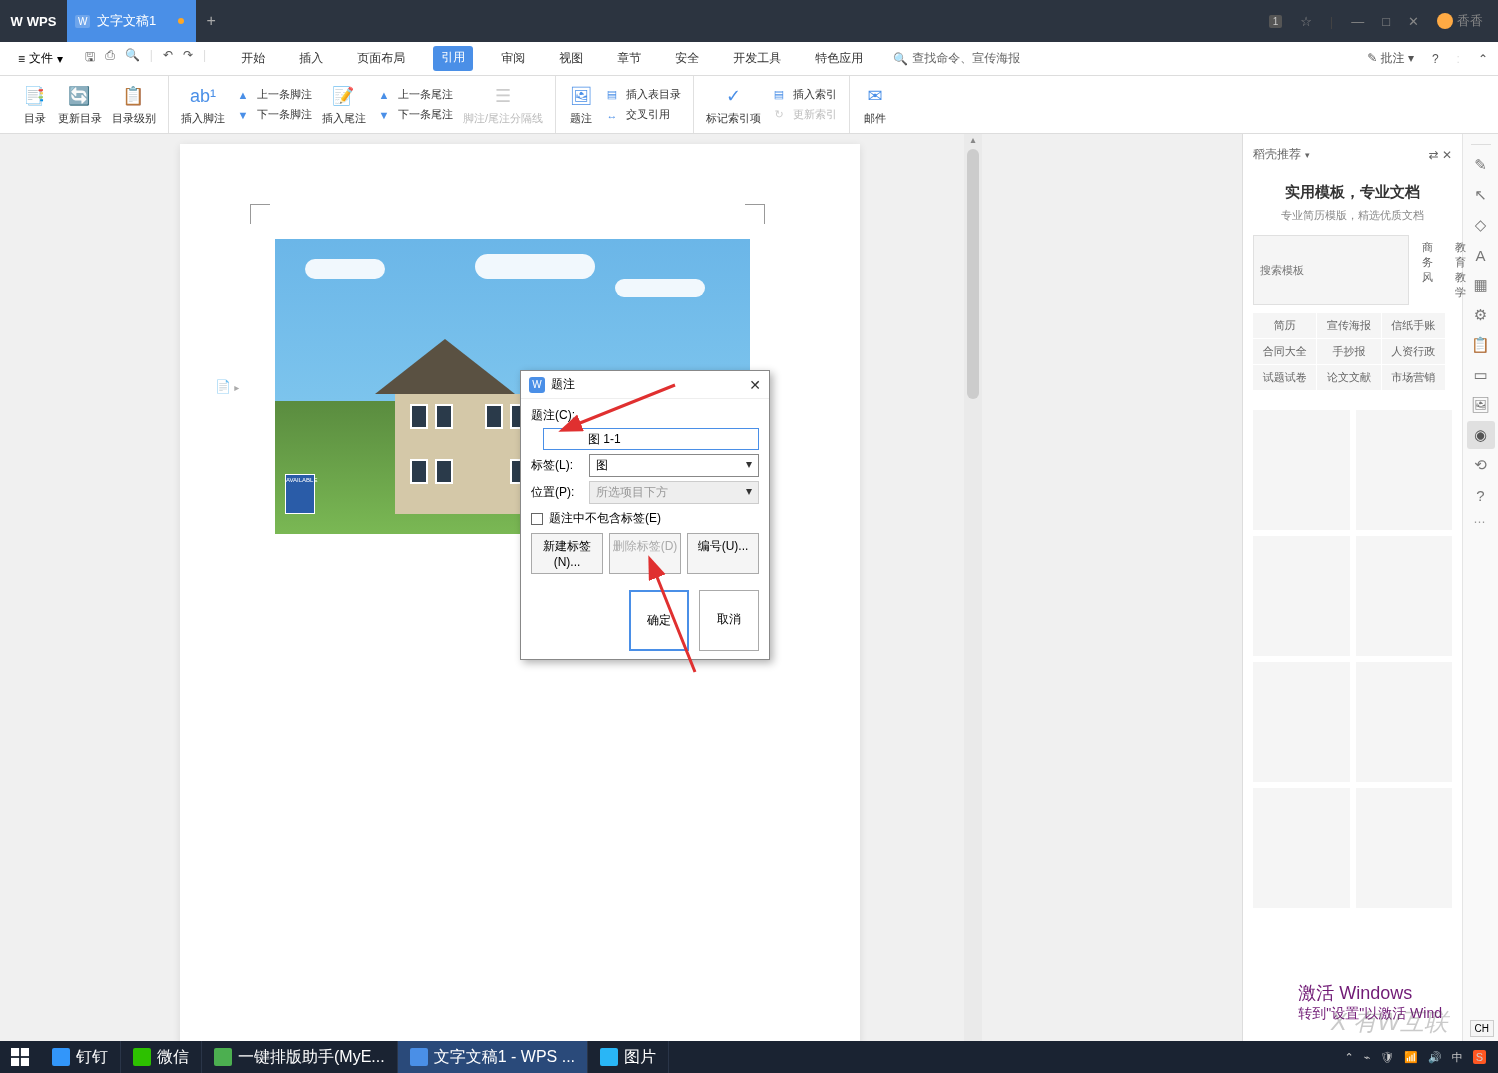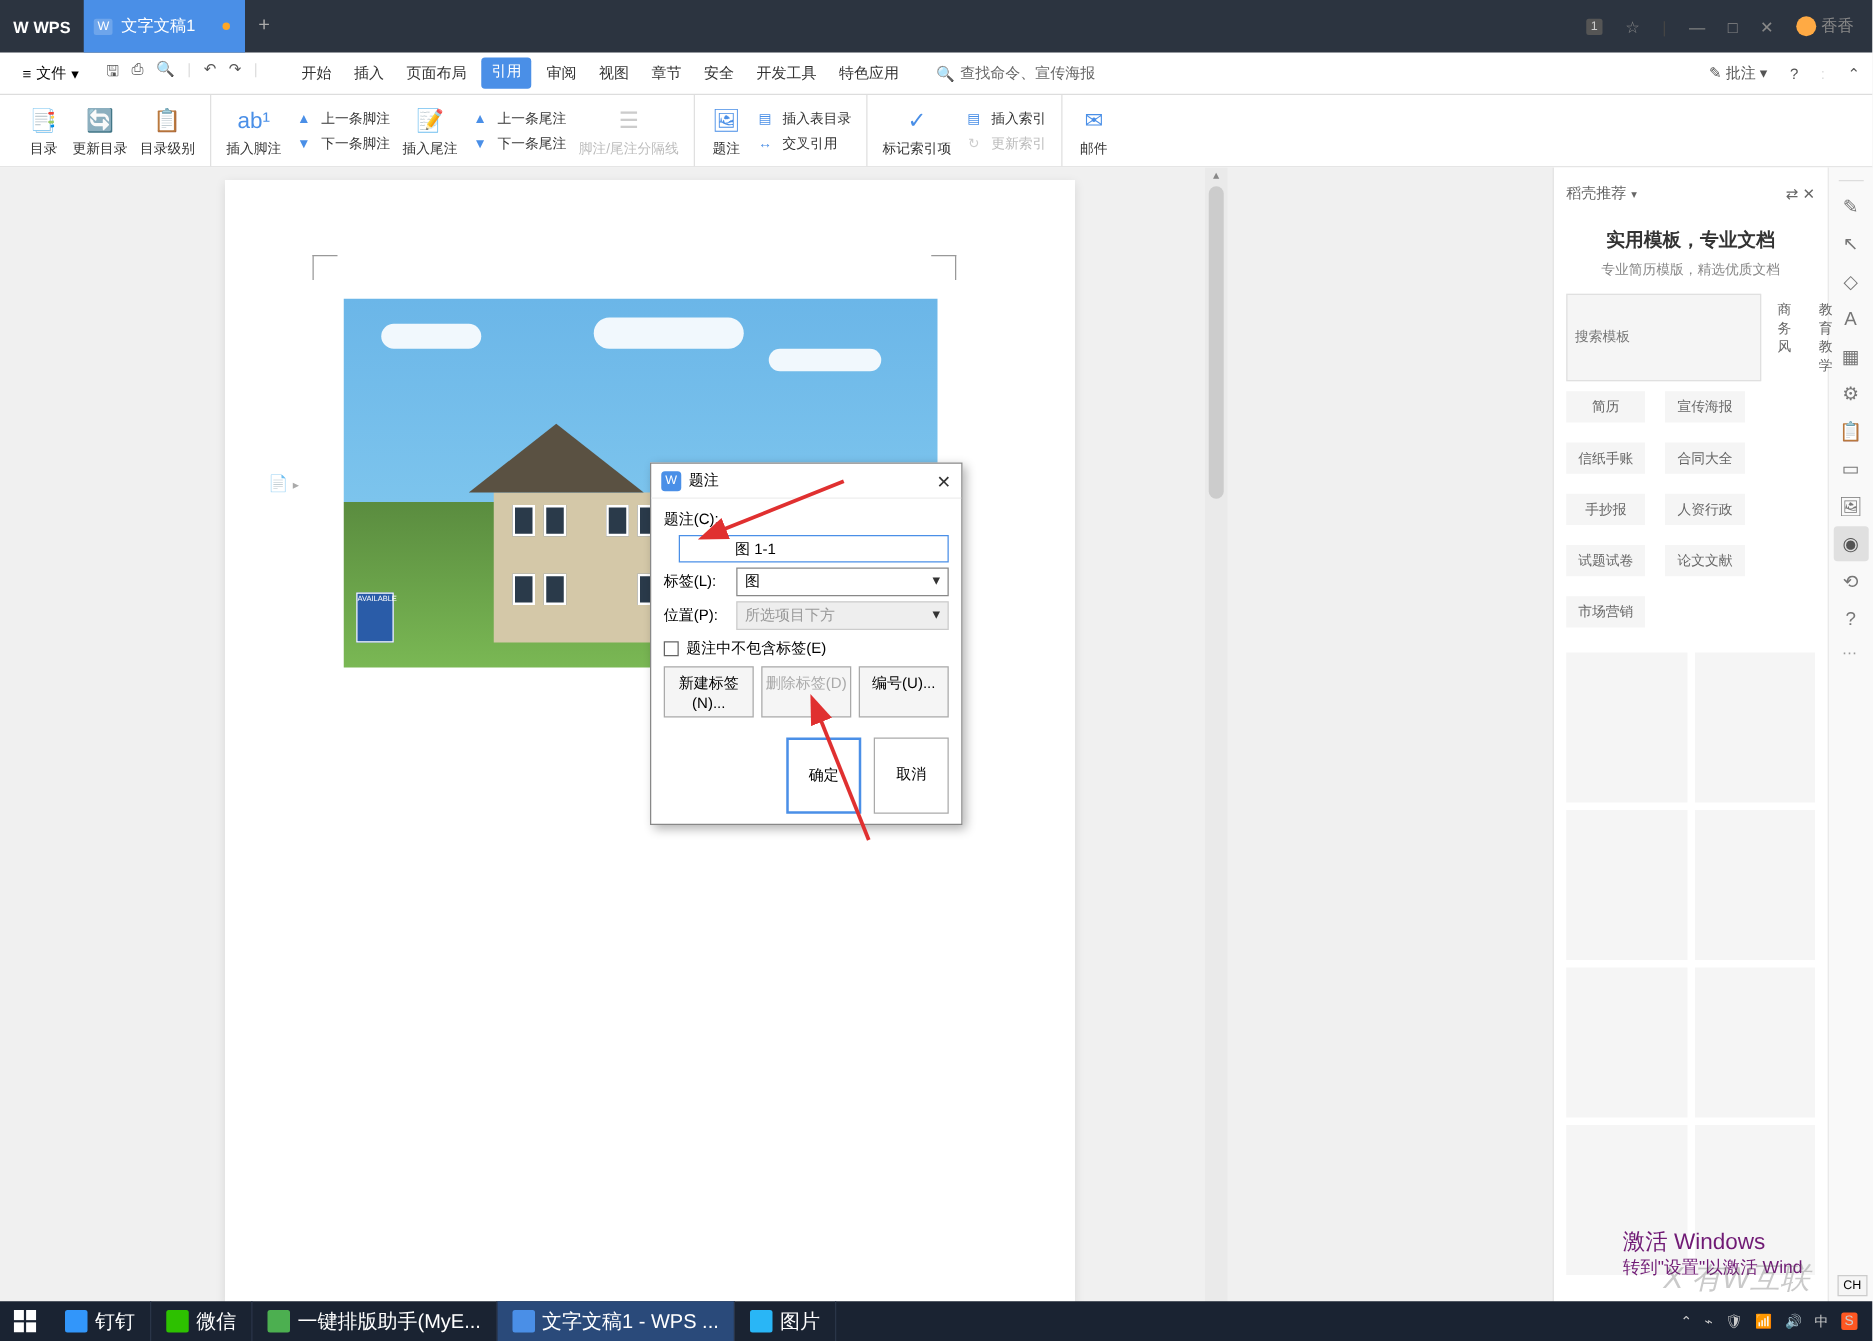--- a/index.html
+++ b/index.html
@@ -15,21 +15,21 @@
 .add-tab { width:30px; text-align:center; color:#aaa; font-size:16px; }
 .title-right { margin-left:auto; display:flex; align-items:center; gap:18px; padding-right:15px; color:#888; font-size:13px; }
 .title-right .badge { background:#555; padding:1px 4px; border-radius:2px; font-size:10px; color:#ccc; }
 .win-ctrl { display:flex; gap:18px; color:#888; }
 .user { display:flex; align-items:center; gap:4px; }
 
 
 .menubar { height: 34px; border-bottom:1px solid #ddd; display:flex; align-items:center; padding:0 10px; gap:4px; }
 .file-menu { display:flex; align-items:center; gap:4px; padding:4px 8px; }
 .menu-icons { display:flex; gap:10px; padding:0 10px; color:#555; }
-.menu-tabs { display:flex; gap:6px; margin-left:15px; }
+.menu-tabs { display:flex; gap:22px; margin-left:15px; }
 .menu-tab { padding:4px 6px; color:#333; }
 .menu-tab.active { background:#4a8fe7; color:#fff; border-radius:3px; padding:3px 8px; }
 .menubar-right { margin-left:auto; display:flex; align-items:center; gap:18px; color:#555; }
 
 
 .ribbon { height:58px; border-bottom:1px solid #ddd; display:flex; align-items:center; padding:0 10px; }
 .rgroup { display:flex; align-items:center; gap:10px; padding:0 12px; border-right:1px solid #e0e0e0; height:100%; }
 .rbtn { display:flex; flex-direction:column; align-items:center; gap:2px; color:#333; font-size:11px; }
 .rbtn .ico { width:26px; height:26px; display:flex; align-items:center; justify-content:center; font-size:18px; color:#4a8fe7; }
 .rsmall { display:flex; align-items:center; gap:6px; font-size:11px; color:#333; }
@@ -66,21 +66,21 @@
 
 .sidepanel { width:220px; background:#fff; border-left:1px solid #ddd; padding:10px; position:relative; }
 .sp-header { display:flex; align-items:center; justify-content:space-between; padding:2px 0 8px; color:#666; font-size:12px; }
 .sp-title { display:flex; align-items:center; gap:4px; }
 .sp-title::after { content:"▾"; font-size:9px; }
 .sp-headline { text-align:center; font-size:15px; font-weight:bold; color:#333; margin:12px 0 6px; }
 .sp-sub { text-align:center; color:#888; font-size:11px; margin-bottom:12px; }
 .sp-filter { display:flex; gap:4px; margin-bottom:8px; }
 .sp-filter input { flex:1; border:1px solid #e0e0e0; padding:4px 6px; font-size:11px; background:#f5f5f5; }
 .sp-pill { padding:4px 8px; font-size:11px; color:#666; border:1px solid transparent; }
-.sp-cats { display:flex; flex-wrap:wrap; gap:16px; margin-bottom:20px; }
+.sp-cats { display:flex; flex-wrap:wrap; gap:1px; margin-bottom:20px; }
 .sp-cat { width:calc(33.33% - 3px); text-align:center; padding:5px 0; font-size:11px; color:#666; background:#f5f5f5; }
 .sp-grid { display:flex; flex-wrap:wrap; gap:6px; }
 .sp-tpl { width:calc(50% - 3px); height:120px; background:#f5f5f5; }
 
 
 .dock { width:36px; background:#f9f9f9; border-left:1px solid #e5e5e5; display:flex; flex-direction:column; align-items:center; padding:6px 0; gap:2px; }
 .dock-ico { width:28px; height:28px; display:flex; align-items:center; justify-content:center; color:#777; font-size:15px; border-radius:3px; }
 .dock-ico.active { background:#e0e0e0; color:#555; }
 .dock-sep { height:1px; width:20px; background:#ddd; margin:4px 0; }
 .dock-dots { margin-top:4px; letter-spacing:2px; color:#999; }

